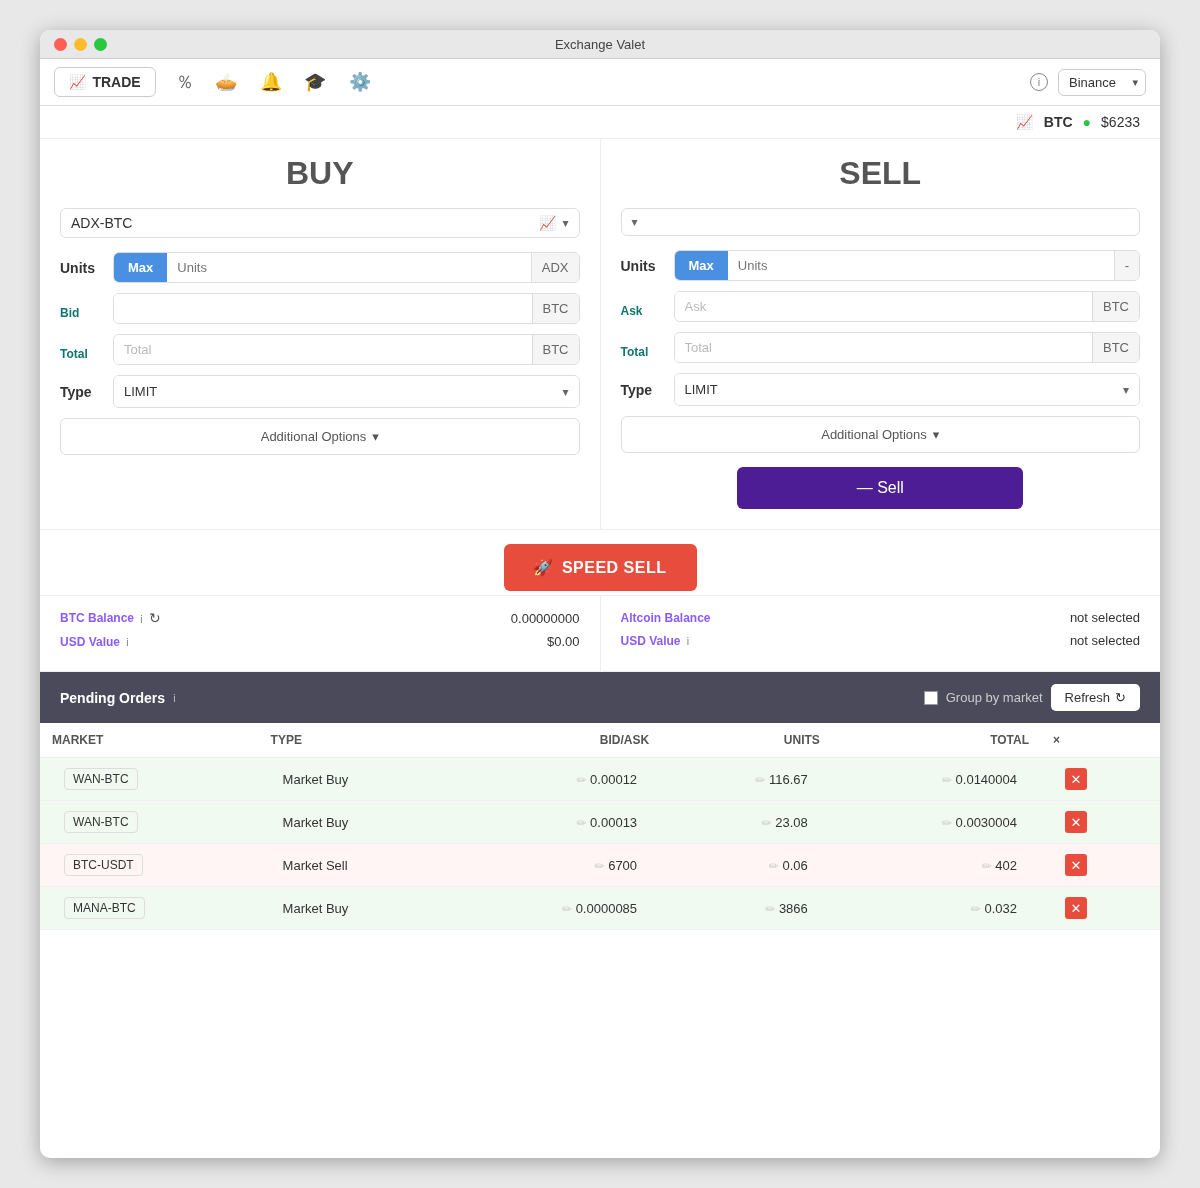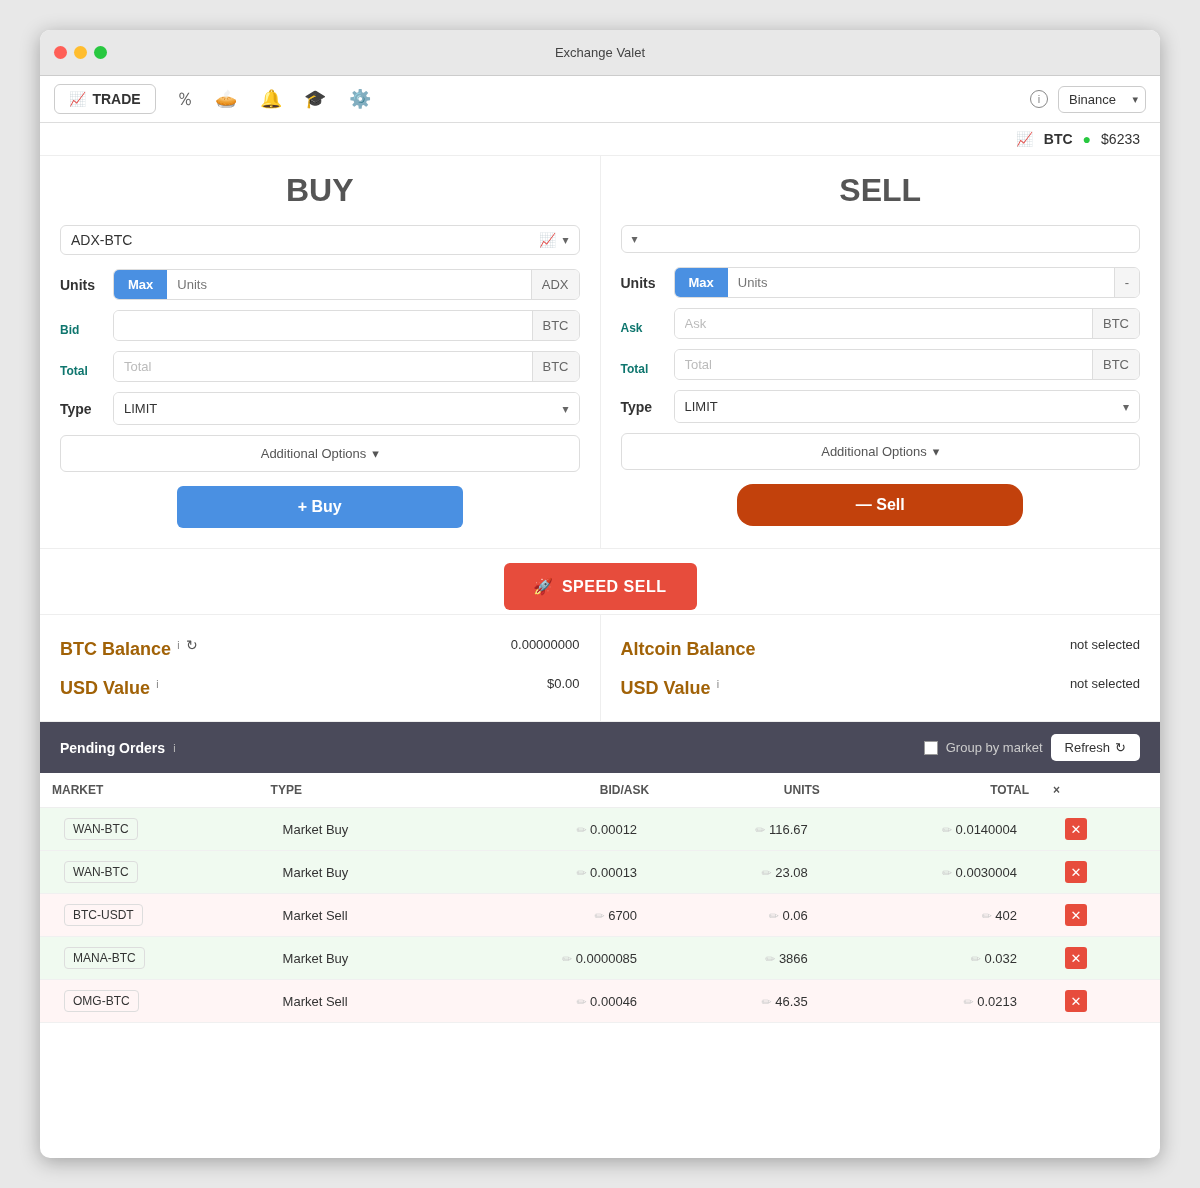--- a/index.html
+++ b/index.html
@@ -15,21 +15,21 @@
       background: #fff;
       border-radius: 10px;
       box-shadow: 0 4px 20px rgba(0,0,0,0.3);
       overflow: hidden;
       margin: 0 auto;
       width: 1120px;
     }
 
     .titlebar {
       background: #e8e8e8;
-      height: 46px;
+      height: 29px;
       display: flex;
       align-items: center;
       padding: 0 14px;
       border-bottom: 1px solid #ccc;
       position: relative;
     }
     .traffic-lights {
       display: flex;
       gap: 7px;
     }
@@ -349,27 +349,27 @@
       cursor: pointer;
       width: 60%;
       margin: 0 auto;
       display: block;
     }
     .btn-sell {
       display: flex;
       align-items: center;
       justify-content: center;
       gap: 6px;
-      background: #c2410c;
+      background: #4c1d95;
       color: #fff;
       border: none;
-      border-radius: 16px;
+      border-radius: 6px;
       padding: 12px 30px;
       font-size: 16px;
-      font-weight: 700;
+      font-weight: 400;
       cursor: pointer;
       width: 60%;
       margin: 0 auto;
       display: block;
     }
     .btn-speed-trade {
       background: #e74c3c;
       color: #fff;
       border: none;
       border-radius: 6px;
@@ -393,24 +393,23 @@
       padding: 14px 20px;
     }
     .balance-col-left { border-right: 1px solid #eee; }
     .balance-row {
       display: flex;
       align-items: center;
       margin-bottom: 8px;
       gap: 6px;
     }
     .balance-label {
-      font-size: 18px;
+      font-size: 12px;
       font-weight: 600;
-      color: #a16207;
-      margin-top: 10px;
+      color: #8b5cf6;
     }
     .balance-info { font-size: 11px; color: #888; cursor: pointer; }
     .balance-refresh { font-size: 14px; color: #555; cursor: pointer; }
     .balance-value {
       font-size: 13px;
       color: #333;
       margin-left: auto;
     }
 
     
@@ -613,23 +612,20 @@
               <option>MARKET</option>
             </select>
           </div>
         </div>
 
         <button class="additional-options-btn">
           <span>Additional Options</span>
           <span>▾</span>
         </button>
 
-        <div class="panel-buttons-row">
-          <button class="btn-buy" style="width:55%;">+ Buy</button>
-        </div>
       </div>
 
       <div class="panel">
         <div class="panel-title">SELL</div>
 
         <div class="market-selector">
           <span class="market-drop-icon">▾</span>
         </div>
 
         <div class="units-row">
@@ -814,38 +810,17 @@
       3866
     </td>
     <td class="right">
       <span class="edit-icon">✏</span>
       0.032
     </td>
     <td class="center">
       <button class="del-btn">✕</button>
     </td>
   </tr>
-          <tr class="row-sell">
-    <td>
-      <span class="market-badge">OMG-BTC</span>
-    </td>
-    <td>Market Sell</td>
-    <td class="right">
-      <span class="edit-icon">✏</span>
-      0.00046
-    </td>
-    <td class="right">
-      <span class="edit-icon">✏</span>
-      46.35
-    </td>
-    <td class="right">
-      <span class="edit-icon">✏</span>
-      0.0213
-    </td>
-    <td class="center">
-      <button class="del-btn">✕</button>
-    </td>
-  </tr>
         </tbody>
     </table>
 
   </div>
 </div>
 
 </body></html>

